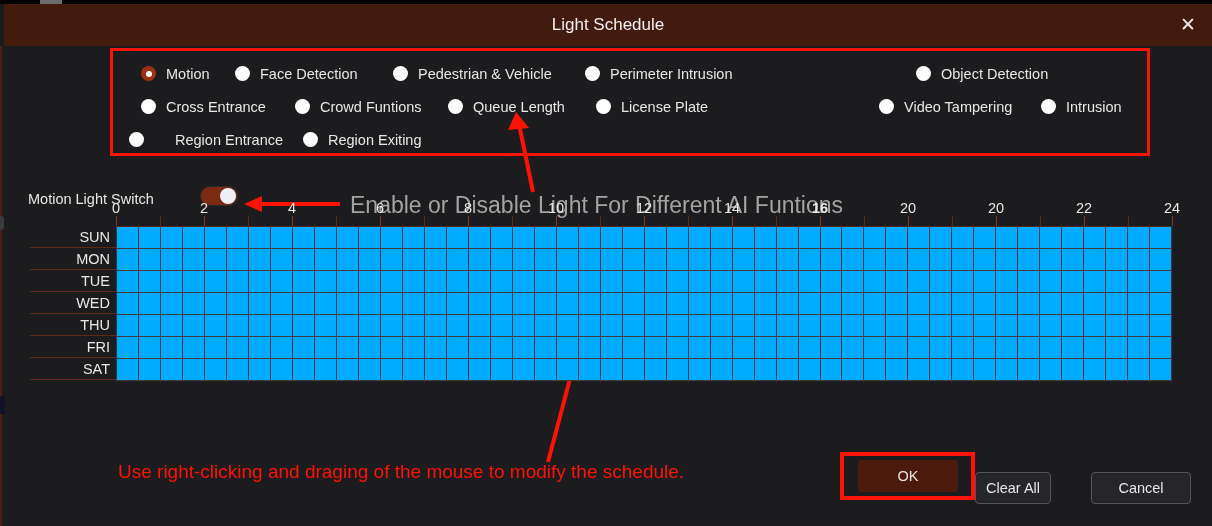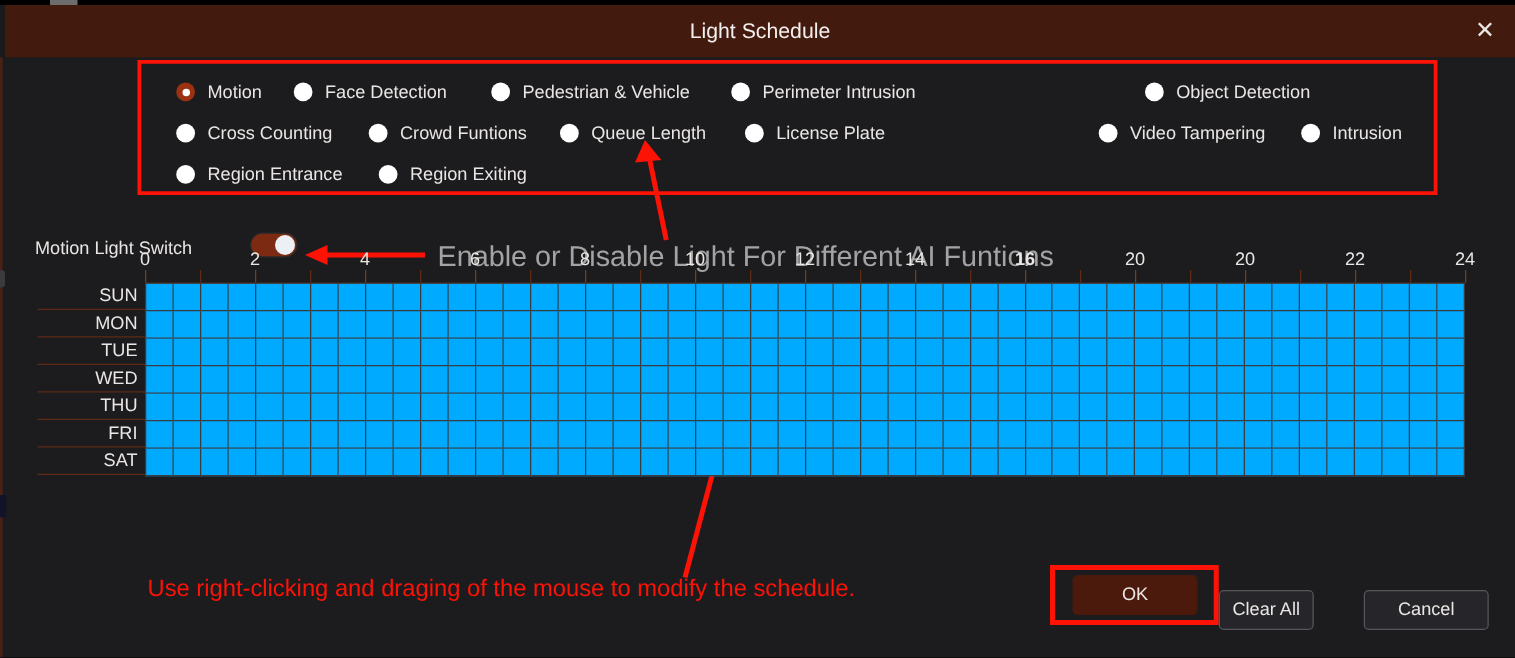--- a/index.html
+++ b/index.html
@@ -215,21 +215,21 @@
             <span class="radio-label">Perimeter Intrusion</span>
           </div>
           <div class="radio-item" style="left: 803px;">
             <span class="radio-dot"></span>
             <span class="radio-label">Object Detection</span>
           </div>
         </div>
         <div class="radio-row r1">
           <div class="radio-item" style="left: 28px;">
             <span class="radio-dot"></span>
-            <span class="radio-label">Cross Counting</span>
+            <span class="radio-label">Cross Entrance</span>
           </div>
           <div class="radio-item" style="left: 182px;">
             <span class="radio-dot"></span>
             <span class="radio-label">Crowd Funtions</span>
           </div>
           <div class="radio-item" style="left: 335px;">
             <span class="radio-dot"></span>
             <span class="radio-label">Queue Length</span>
           </div>
           <div class="radio-item" style="left: 483px;">
@@ -239,21 +239,21 @@
           <div class="radio-item" style="left: 766px;">
             <span class="radio-dot"></span>
             <span class="radio-label">Video Tampering</span>
           </div>
           <div class="radio-item" style="left: 928px;">
             <span class="radio-dot"></span>
             <span class="radio-label">Intrusion</span>
           </div>
         </div>
         <div class="radio-row r2">
-          <div class="radio-item" style="left: 28px;">
+          <div class="radio-item" style="left: 16px; gap: 21px;">
             <span class="radio-dot"></span>
             <span class="radio-label">Region Entrance</span>
           </div>
           <div class="radio-item" style="left: 190px;">
             <span class="radio-dot"></span>
             <span class="radio-label">Region Exiting</span>
           </div>
         </div>
       </div>
   </div>

